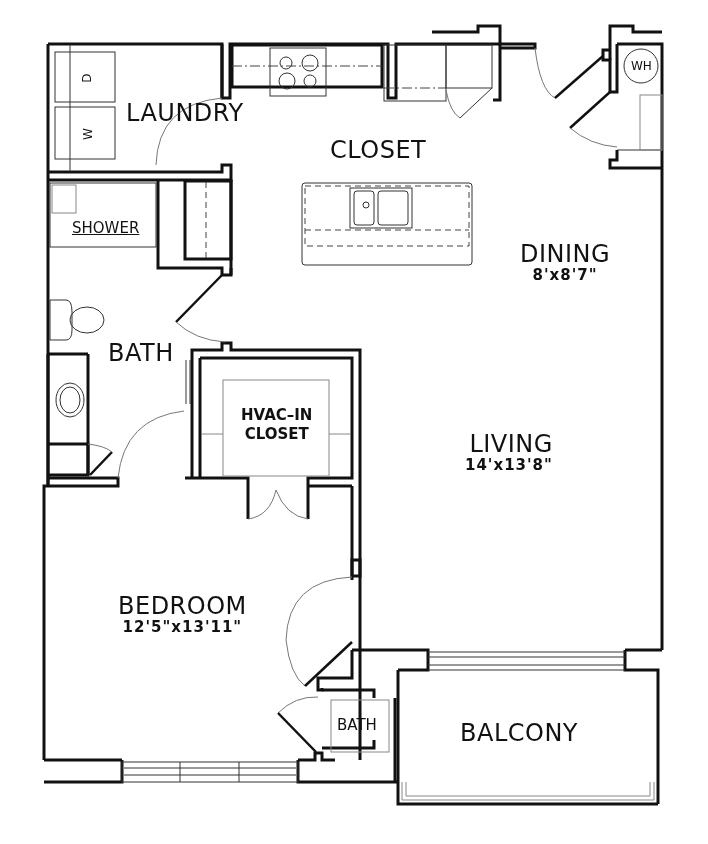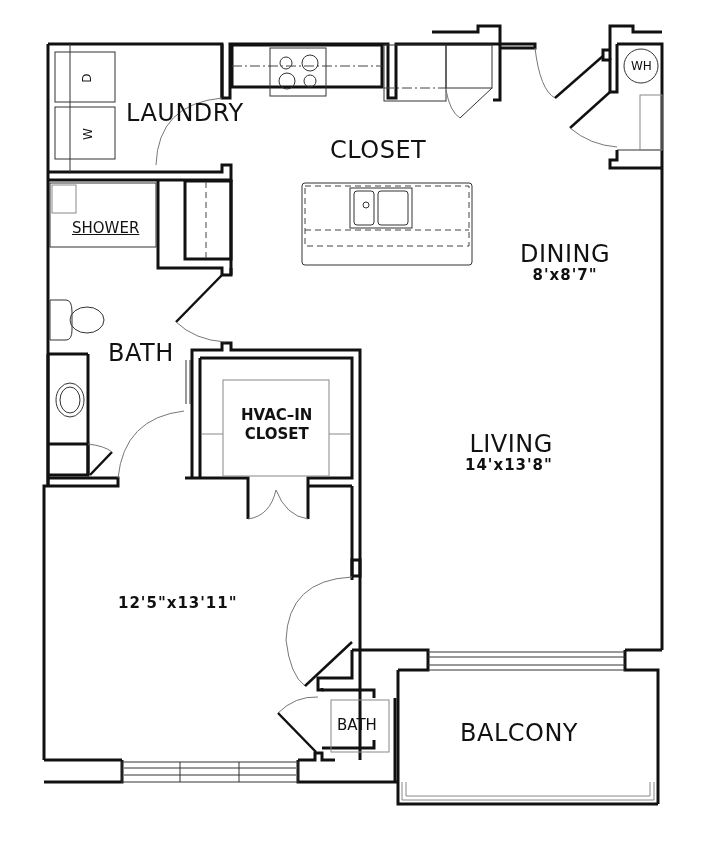--- a/index.html
+++ b/index.html
@@ -192,20 +192,21 @@
 </div>
 
 <div class="lbl room" style="left:108px;top:341px;">BATH</div>
 
 <div class="lbl" style="left:241px;top:408px;">
   <div class="bold">HVAC–IN</div>
   <div class="bold" style="margin-top:4px;">CLOSET</div>
 </div>
 
 <div class="lbl" style="left:118px;top:594px;">
+  <div class="room">BEDROOM</div>
   <div class="dim">12'5"x13'11"</div>
 </div>
 
 <div class="lbl room" style="left:460px;top:721px;">BALCONY</div>
 
 <div class="lbl small" style="left:72px;top:221px;text-decoration:underline;">SHOWER</div>
 <div class="lbl tiny rot" style="left:82px;top:72px;">D</div>
 <div class="lbl tiny rot" style="left:82px;top:128px;">W</div>
 <div class="lbl tiny" style="left:631px;top:60px;">WH</div>
 <div class="lbl small" style="left:337px;top:718px;">BATH</div>

